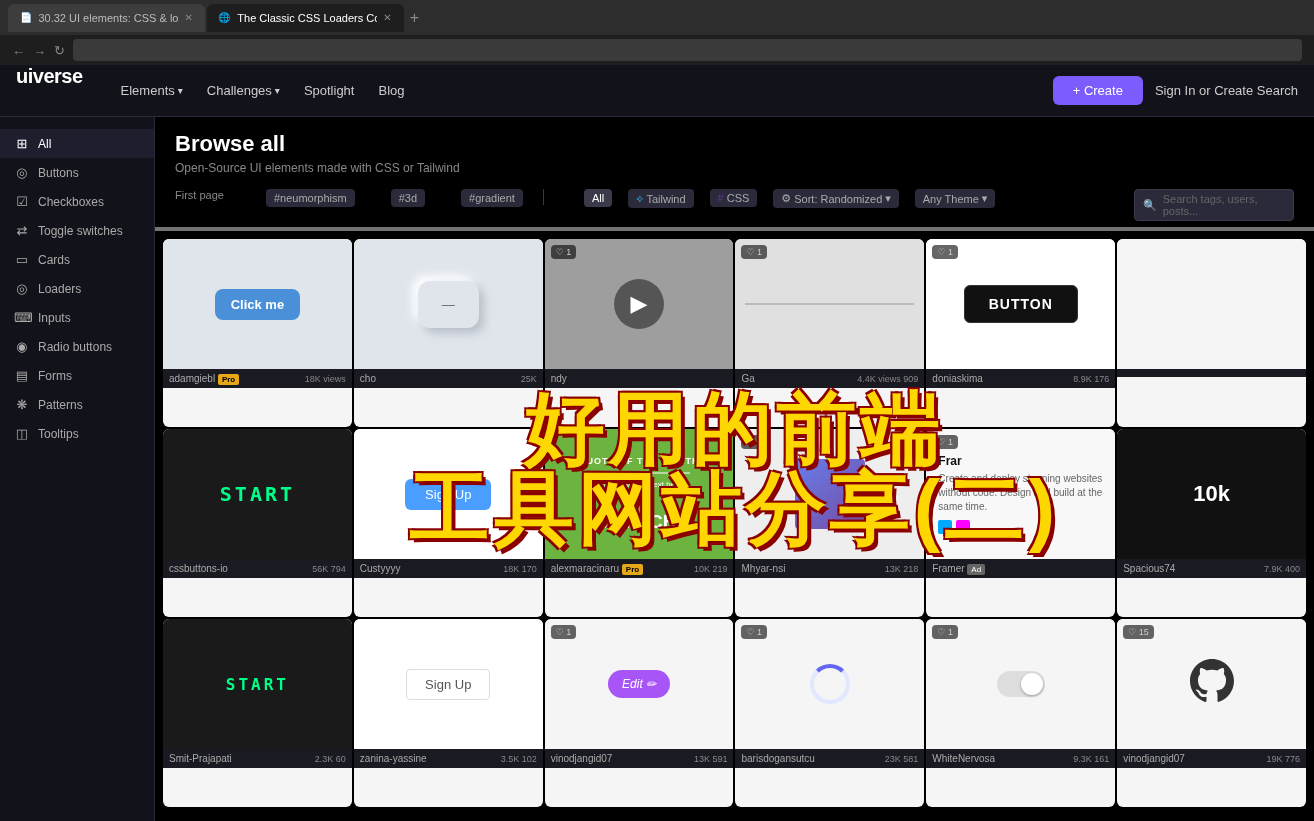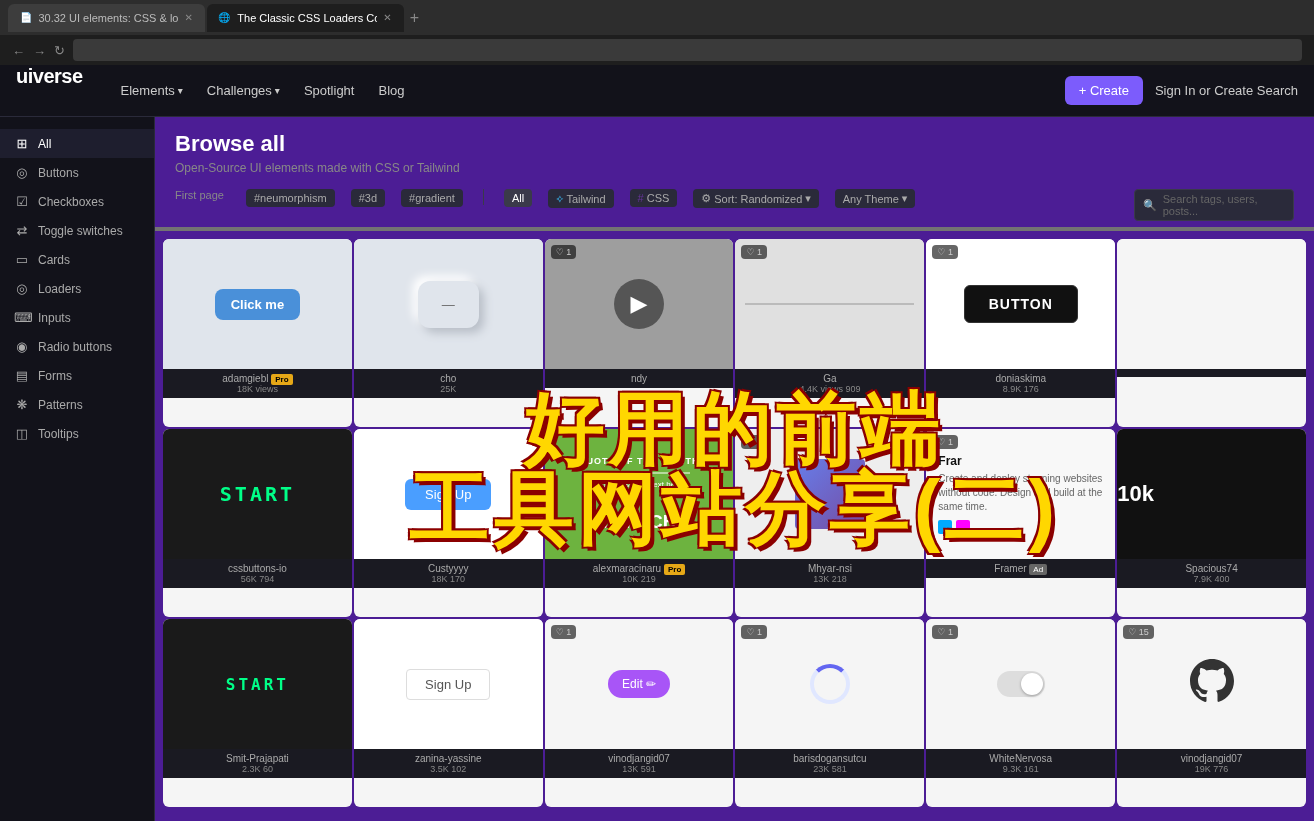--- a/index.html
+++ b/index.html
@@ -20,76 +20,76 @@
     .app-wrapper { background: #1a1a1e; height: 756px; display: flex; flex-direction: column; }
 
     
     .top-nav { background: #12121a; height: 52px; display: flex; padding: 0 16px; border-bottom: 1px solid #2a2a3a; gap: 28px; position: relative; z-index: 10; }
     .logo { color: #7c5cfc; font-weight: 700; font-size: 20px; letter-spacing: -0.5px; }
     .logo span { color: #fff; }
     .nav-items { display: flex; gap: 4px; align-items: center; }
     .nav-item { color: #ccc; font-size: 13px; padding: 6px 10px; border-radius: 4px; cursor: pointer; display: flex; align-items: center; gap: 3px; }
     .nav-item .arrow { font-size: 10px; }
     .nav-right { margin-left: auto; display: flex; align-items: center; gap: 12px; }
-    .create-btn { background: #7c5cfc; color: #fff; border: none; border-radius: 6px; padding: 7px 14px; font-size: 13px; cursor: pointer; display: flex; align-items: center; gap: 4px; }
+    .create-btn { background: #7c5cfc; color: #fff; border: none; border-radius: 6px; padding: 7px 20px; font-size: 13px; cursor: pointer; display: flex; align-items: center; gap: 4px; }
     .sign-in-btn { color: #ccc; font-size: 13px; cursor: pointer; }
 
     
     .content-area { display: flex; flex: 1; overflow: hidden; }
 
     
     .sidebar { width: 155px; background: #12121a; border-right: 1px solid #2a2a3a; padding: 12px 0; flex-shrink: 0; }
     .sidebar-item { display: flex; align-items: center; gap: 8px; padding: 7px 14px; color: #aaa; font-size: 12px; cursor: pointer; }
     .sidebar-item.active { background: #1e1e2e; color: #fff; }
     .sidebar-icon { font-size: 13px; width: 16px; text-align: center; }
 
     
-    .main-content { flex: 1; overflow: hidden; position: relative; background: #4c1d95; }
+    .main-content { flex: 1; overflow: hidden; position: relative; background: #000000; }
     .main-header { padding: 14px 20px 8px; }
     .page-title { font-size: 22px; font-weight: 700; color: #fff; }
     .page-subtitle { font-size: 12px; color: #888; margin-top: 4px; }
 
     
     .filter-bar { padding: 6px 20px; display: flex; align-items: flex-start; gap: 16px; border-bottom: 4px solid #737373; }
     .first-page-label { color: #888; font-size: 11px; margin-right: 6px; }
-    .filter-tag { background: #2a2a3a; color: #aaa; font-size: 11px; padding: 3px 8px; border-radius: 4px; cursor: pointer; }
+    .filter-tag { background: #2a2a3a; color: #aaa; font-size: 11px; padding: 3px 8px; border-radius: 4px; cursor: pointer; margin-left: 20px; }
     .filter-tag.active { background: #3a3a4a; color: #fff; }
     .filter-divider { width: 1px; height: 16px; background: #3a3a4a; margin: 0 4px; }
     .filter-btn { background: #2a2a3a; color: #aaa; font-size: 11px; padding: 3px 8px; border-radius: 4px; display: flex; align-items: center; gap: 3px; cursor: pointer; }
     .search-bar { margin-left: auto; background: #2a2a3a; border: 1px solid #3a3a4a; border-radius: 4px; padding: 3px 8px; color: #aaa; font-size: 11px; width: 160px; display: flex; align-items: center; gap: 6px; }
 
     
     .elements-grid { display: grid; grid-template-columns: repeat(6, 1fr); gap: 2px; padding: 8px 8px; overflow-y: auto; height: calc(100% - 120px); }
     .element-card { background: #f5f5f5; border-radius: 6px; overflow: hidden; position: relative; cursor: pointer; }
     .element-card .card-preview { height: 130px; display: flex; align-items: center; justify-content: center; background: #f0f0f0; overflow: hidden; }
-    .card-info { background: #1a1a22; padding: 4px 6px; display: flex; align-items: center; justify-content: space-between; flex-direction: column; }
+    .card-info { background: #1a1a22; padding: 4px 6px; display: flex; align-items: center; justify-content: space-between; }
     .card-author { color: #aaa; font-size: 10px; }
     .card-stats { color: #888; font-size: 9px; display: flex; gap: 4px; }
     .card-like { position: absolute; top: 6px; left: 6px; background: rgba(0,0,0,0.6); border-radius: 4px; padding: 2px 5px; font-size: 9px; color: #ccc; display: flex; align-items: center; gap: 2px; }
     .pro-badge { background: #e6a817; color: #000; font-size: 8px; padding: 1px 4px; border-radius: 2px; font-weight: 700; }
     .ad-badge { background: #666; color: #fff; font-size: 8px; padding: 1px 4px; border-radius: 2px; }
 
     
     .preview-btn-blue { background: #4a90d9; color: #fff; padding: 8px 16px; border-radius: 8px; font-size: 13px; font-weight: 600; }
     .preview-neumorphic { background: #e0e5ec; border-radius: 12px; padding: 16px 24px; box-shadow: 5px 5px 10px #b8bec7, -5px -5px 10px #fff; color: #666; font-size: 13px; }
     .preview-dark-btn { background: #111; color: #fff; padding: 10px 24px; border-radius: 6px; font-size: 14px; font-weight: 700; letter-spacing: 1px; border: 1px solid #333; }
     @keyframes spin { to { transform: rotate(360deg); } }
     .preview-toggle { width: 48px; height: 26px; background: #ddd; border-radius: 13px; position: relative; }
     .preview-toggle-knob { width: 22px; height: 22px; background: #fff; border-radius: 50%; position: absolute; top: 2px; right: 2px; box-shadow: 0 1px 3px rgba(0,0,0,0.3); }
     .preview-github { font-size: 28px; color: #333; }
     .preview-start { background: #1a1a1a; width: 100%; height: 100%; display: flex; align-items: center; justify-content: center; }
     .start-text { color: #00ff88; font-size: 20px; font-weight: 700; letter-spacing: 3px; font-family: monospace; }
     .preview-signup { background: #fff; width: 100%; height: 100%; display: flex; align-items: center; justify-content: center; }
     .signup-btn { background: #4a9eff; color: #fff; padding: 8px 20px; border-radius: 6px; font-size: 13px; }
-    .edit-btn { background: #a855f7; color: #fff; padding: 7px 14px; border-radius: 20px; font-size: 12px; display: flex; align-items: center; gap: 6px; }
+    .edit-btn { background: #a855f7; color: #fff; padding: 7px 14px; border-radius: 20px; font-size: 12px; display: flex; align-items: center; gap: 6px; font-style: italic; }
     .preview-loader-blue { width: 40px; height: 40px; border: 4px solid #e0e7ff; border-top: 4px solid #6366f1; border-radius: 50%; animation: spin 1s linear infinite; }
     .preview-framer { background: #f8f8f8; width: 100%; height: 100%; display: flex; flex-direction: column; align-items: flex-start; justify-content: center; padding: 10px 12px; }
     .framer-title { font-size: 12px; font-weight: 700; color: #111; margin-bottom: 4px; }
     .framer-text { font-size: 10px; color: #666; line-height: 1.4; }
-    .preview-spacious { background: #111; width: 100%; height: 100%; display: flex; align-items: center; }
+    .preview-spacious { background: #111; width: 100%; height: 100%; display: flex; align-items: center; justify-content: center; }
     .spacious-text { color: #fff; font-size: 22px; font-weight: 700; }
     .preview-quote { background: #6db33f; width: 100%; height: 100%; display: flex; flex-direction: column; align-items: center; justify-content: center; padding: 10px; }
     .quote-title { color: #fff; font-size: 9px; font-weight: 700; text-align: center; letter-spacing: 1px; }
     .preview-gradient { background: linear-gradient(135deg, #667eea 0%, #764ba2 100%); width: 100%; height: 100%; }
 
     
     .overlay-container { position: absolute; top: 0; left: 0; width: 100%; height: 100%; pointer-events: none; display: flex; flex-direction: column; align-items: center; justify-content: center; z-index: 20; }
     .overlay-line1 { font-size: 80px; font-weight: 900; color: #ffd700; text-shadow: 4px 4px 0 #8b0000, -2px -2px 0 #8b0000, 2px -2px 0 #8b0000, -2px 2px 0 #8b0000; letter-spacing: 4px; line-height: 1; }
     .overlay-line2 { font-size: 80px; font-weight: 700; color: #ffd700; text-shadow: 4px 4px 0 #8b0000, -2px -2px 0 #8b0000, 2px -2px 0 #8b0000, -2px 2px 0 #8b0000; letter-spacing: 4px; line-height: 1; }
   </style>

